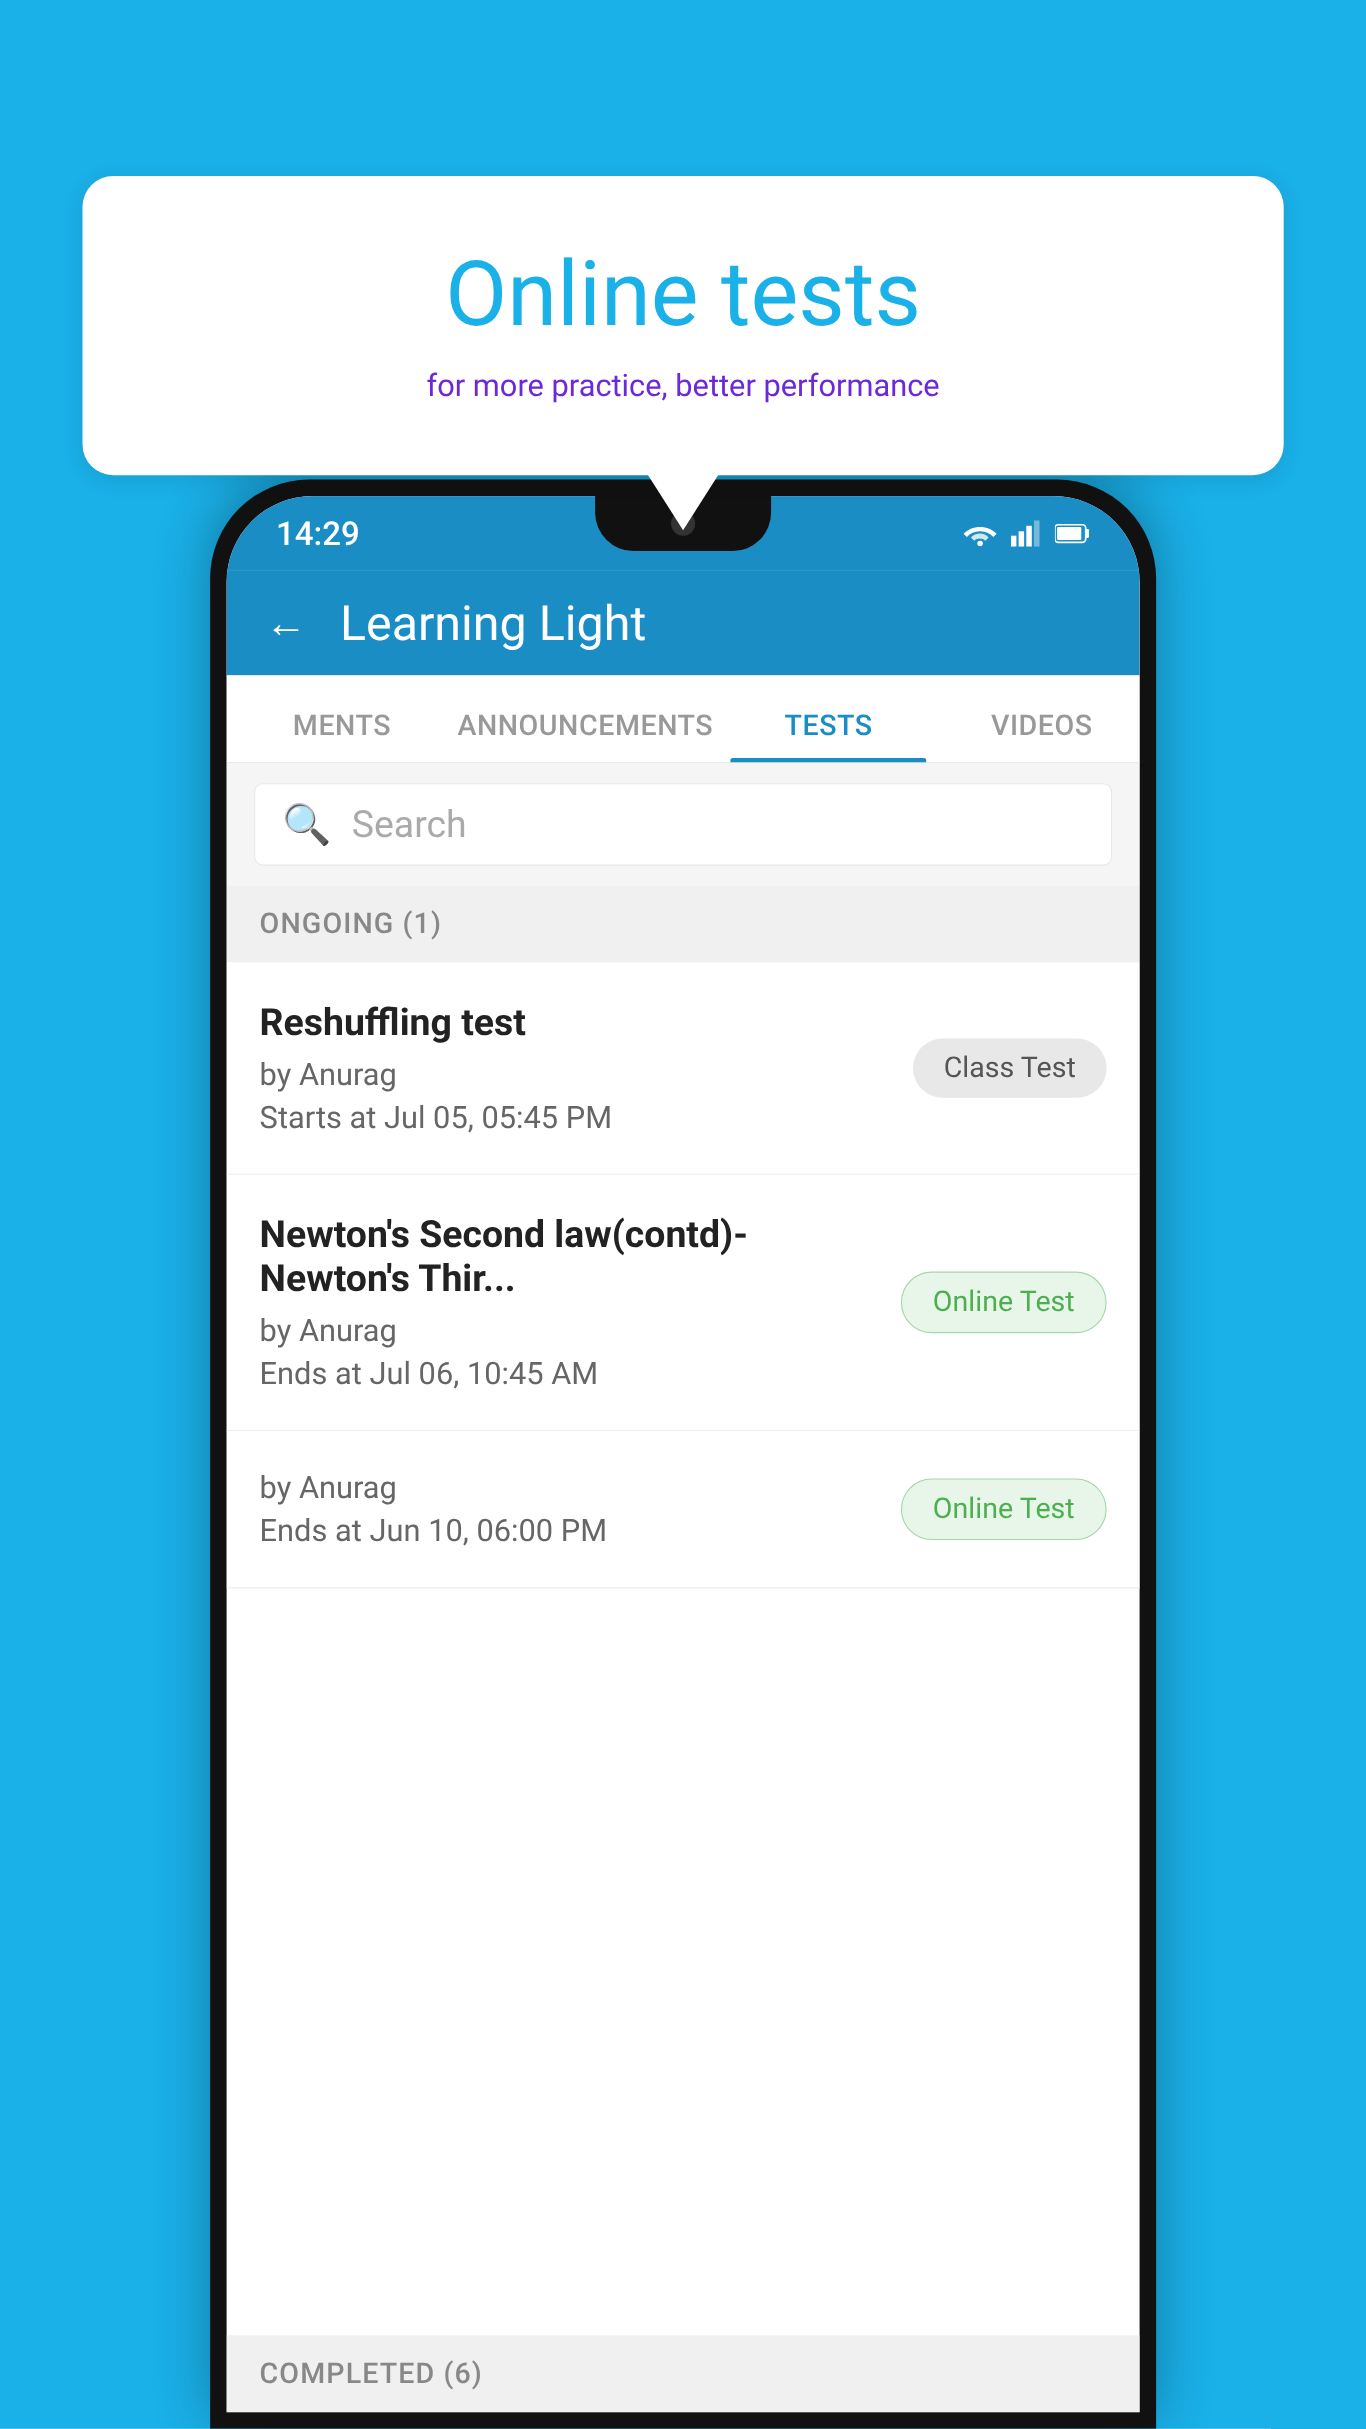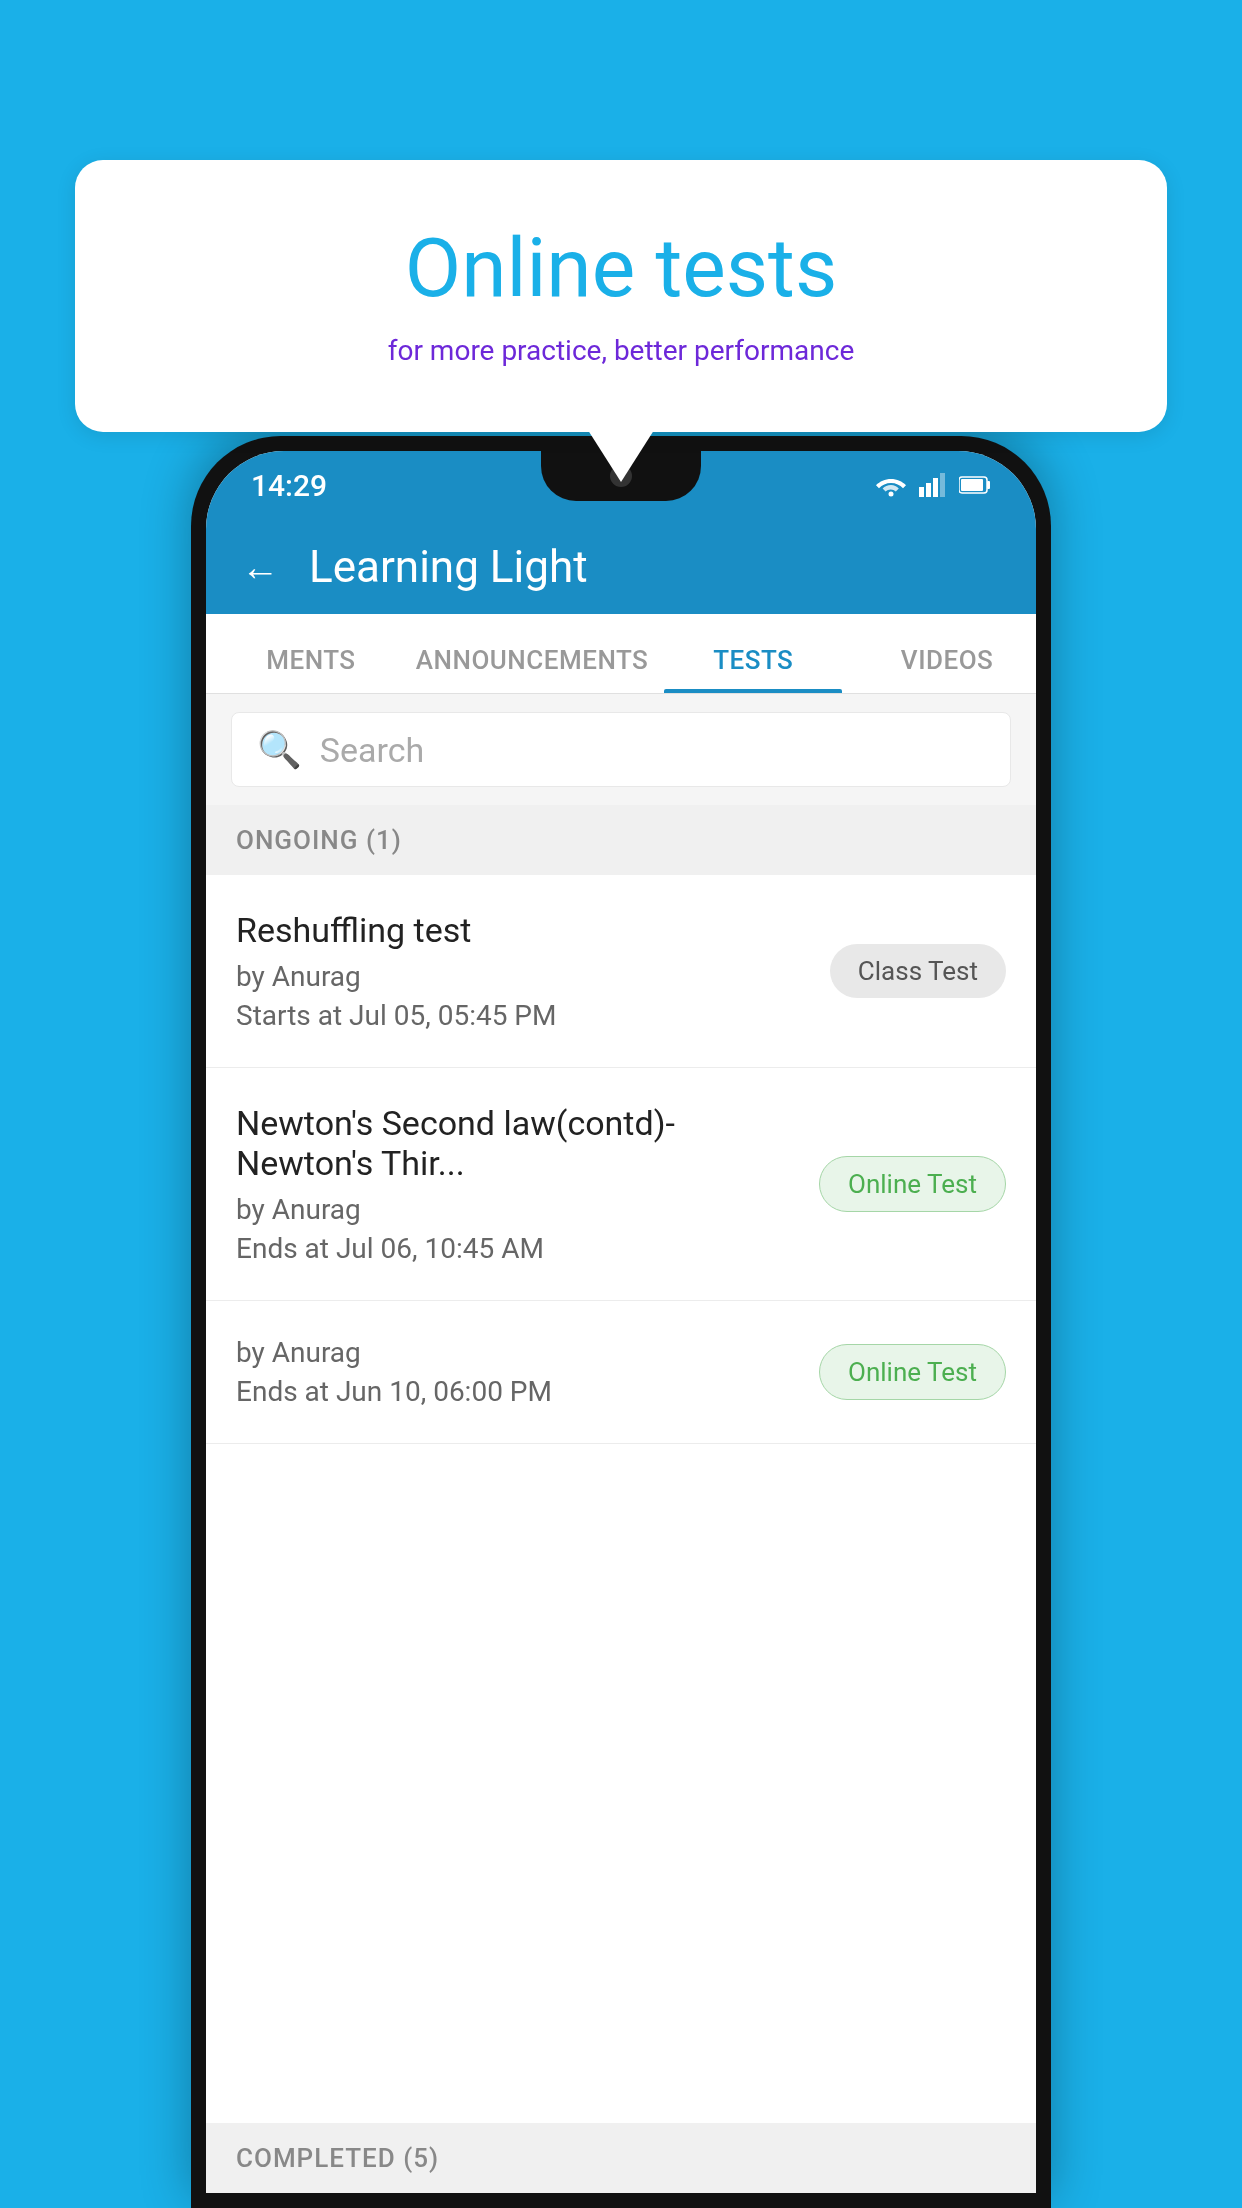--- a/index.html
+++ b/index.html
@@ -235,21 +235,21 @@
       align-items: flex-start;
     }
 
     .test-info {
       flex: 1;
       padding-right: 20px;
     }
 
     .test-name {
       font-size: 34px;
-      font-weight: 400;
+      font-weight: 700;
       color: #222;
       margin-bottom: 10px;
     }
 
     .test-author {
       font-size: 28px;
       color: #666;
       margin-bottom: 6px;
     }
 
@@ -388,16 +388,16 @@
     <div class="test-item">
       <div class="test-info">
         <div class="test-author">by Anurag</div>
         <div class="test-date">
           <span>Ends at</span>&nbsp;<span>Jun 10, 06:00 PM</span>
         </div>
       </div>
       <div class="test-badge badge-online">Online Test</div>
     </div>
 
-    <div class="section-label-completed">COMPLETED (5)</div>
+    <div class="section-label-completed">COMPLETED (6)</div>
 
   </div>
 </div>
 
 </body></html>

